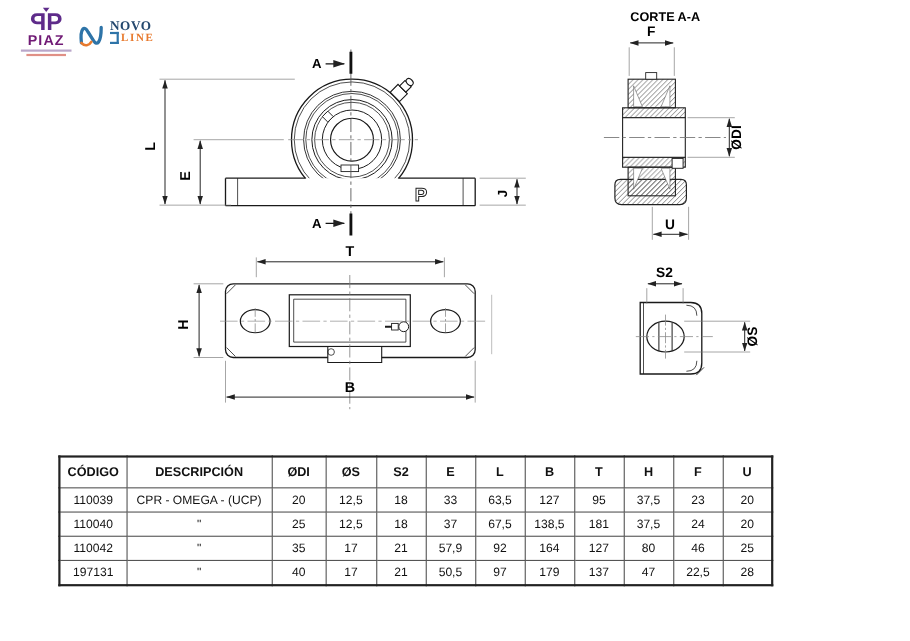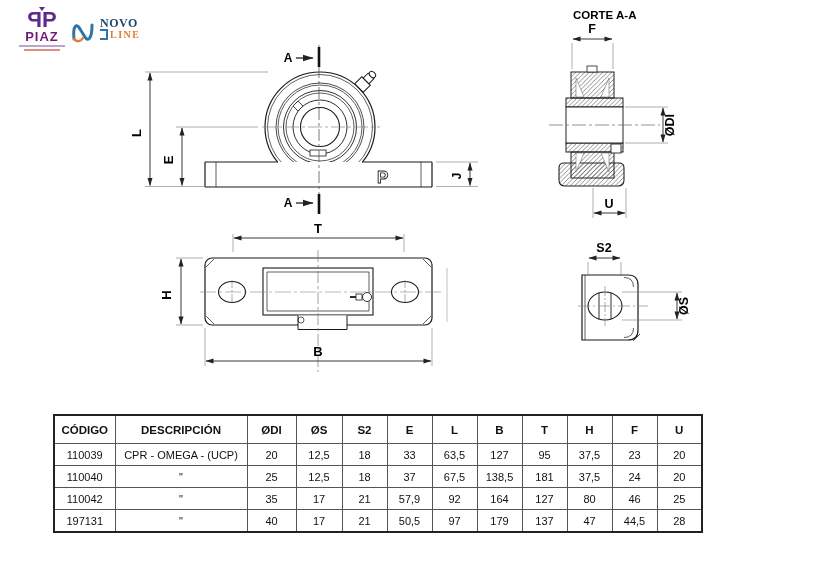--- a/index.html
+++ b/index.html
@@ -354,19 +354,19 @@
         <td>197131</td>
         <td>"</td>
         <td>40</td>
         <td>17</td>
         <td>21</td>
         <td>50,5</td>
         <td>97</td>
         <td>179</td>
         <td>137</td>
         <td>47</td>
-        <td>44,5</td>
+        <td>22,5</td>
         <td>28</td>
       </tr>
     </tbody>
   </table>
 
 </div>
 
 </body></html>

